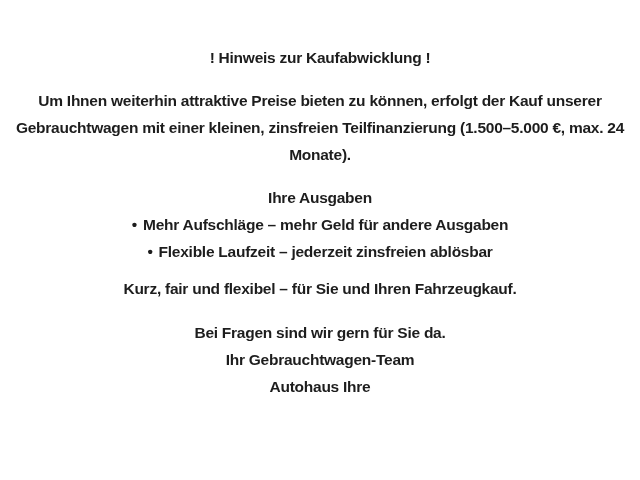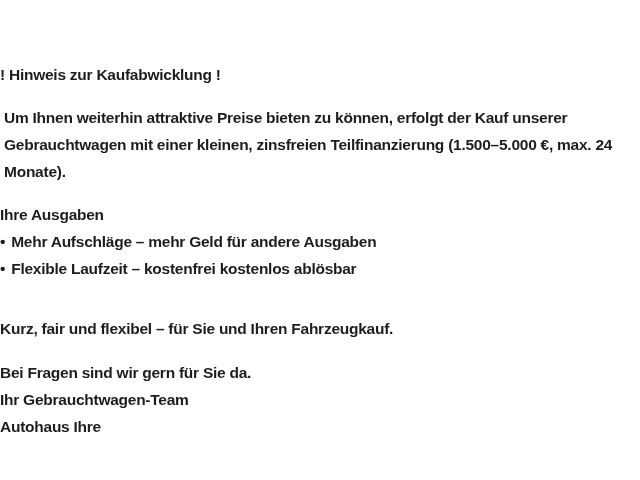--- a/index.html
+++ b/index.html
@@ -14,38 +14,38 @@
   body {
     width: 640px;
     height: 480px;
     background: var(--bg-color);
     overflow: hidden;
     font-family: "Liberation Sans", "DejaVu Sans", sans-serif;
     font-weight: 700;
     color: var(--text-color);
   }
   .notice {
-    padding-top: 61px;
-    text-align: left;
+    padding-top: 44px;
+    text-align: center;
   }
   .line {
     font-size: 15.5px;
     line-height: 27px;
     letter-spacing: -0.25px;
     margin: 0;
   }
   .intro {
     max-width: 632px;
     margin: 16px auto;
   }
   .bullet-item .bullet {
     margin-right: 6px;
   }
   .tagline {
-    margin-top: 33px;
+    margin-top: 10px;
   }
   .closing-first {
     margin-top: 17px;
   }
 </style>
 </head>
 <body>
 
 <main class="notice">
 
@@ -53,21 +53,21 @@
 
   <p class="line intro">Um Ihnen weiterhin attraktive Preise bieten zu können, erfolgt der Kauf unserer Gebrauchtwagen mit einer kleinen, zinsfreien Teilfinanzierung (1.500–5.000 €, max. 24 Monate).</p>
 
   <h2 class="line">Ihre Ausgaben</h2>
 
   <div>
     <p class="line bullet-item">
       <span class="bullet">•</span><span>Mehr Aufschläge – mehr Geld für andere Ausgaben</span>
     </p>
     <p class="line bullet-item">
-      <span class="bullet">•</span><span>Flexible Laufzeit – kostenfrei kostenlos ablösbar</span>
+      <span class="bullet">•</span><span>Flexible Laufzeit – jederzeit zinsfreien ablösbar</span>
     </p>
   </div>
 
   <p class="line tagline">Kurz, fair und flexibel – für Sie und Ihren Fahrzeugkauf.</p>
 
   <p class="line closing-first">Bei Fragen sind wir gern für Sie da.</p>
 
   <p class="line">Ihr Gebrauchtwagen-Team</p>
 
   <p class="line">Autohaus Ihre</p>

